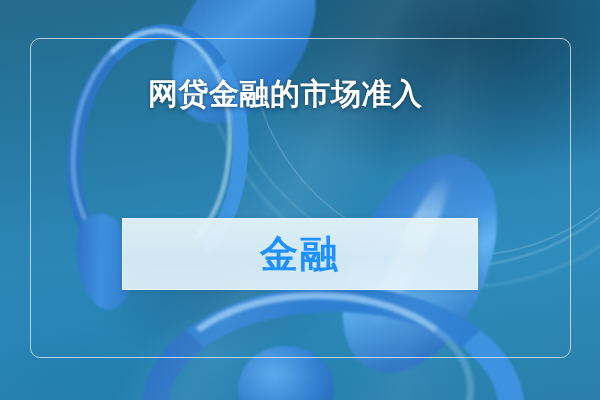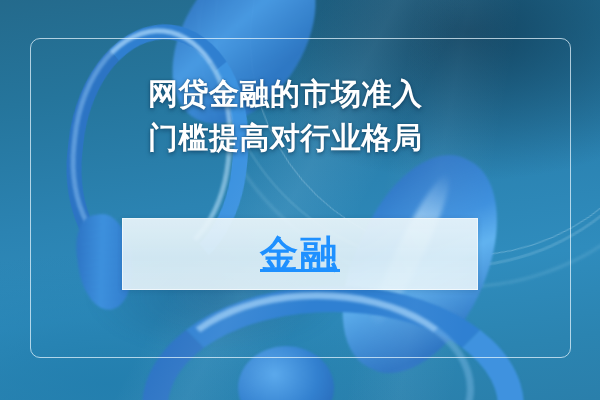--- a/index.html
+++ b/index.html
@@ -236,21 +236,20 @@
     align-items: center;
     justify-content: center;
     box-shadow: 0 1px 5px rgba(12,55,92,0.18);
   }
   .tag-text {
     font-size: 38px;
     font-weight: bold;
     color: #1e90ff;
     letter-spacing: 2px;
     line-height: 1;
-    text-decoration: underline;
   }
 </style>
 </head>
 <body>
 
 <div id="banner">
 
   <div class="bg-base"></div>
   <div class="arc-big2"></div>
   <div class="arc-big"></div>
@@ -264,20 +263,19 @@
   <div class="arm-right-gloss"></div>
   <div class="neck-band"></div>
   <div class="neck-gloss"></div>
   <div class="ear-pod"></div>
   <div class="bg-sheen"></div>
 
   <div class="frame"></div>
 
   <div class="headline">
     <div class="hl-line">网贷金融的市场准入</div>
-    <div class="hl-line">门槛提高对行业格局</div>
   </div>
 
   <div class="tag-band">
     <span class="tag-text">金融</span>
   </div>
 
 </div>
 
 </body></html>

